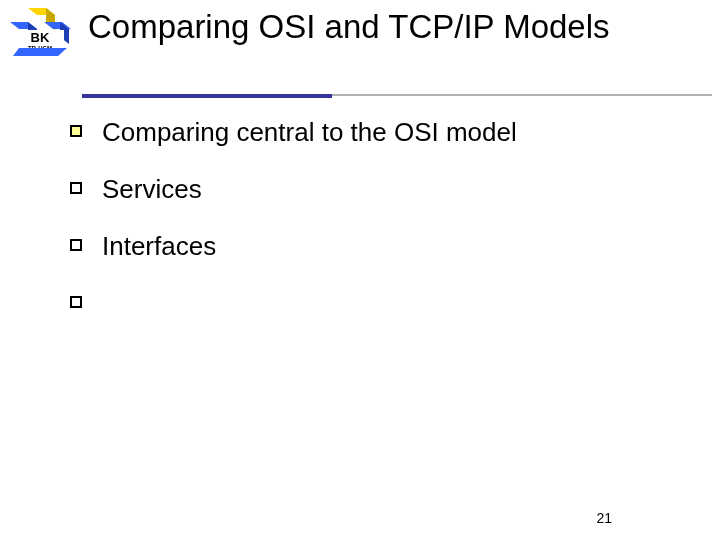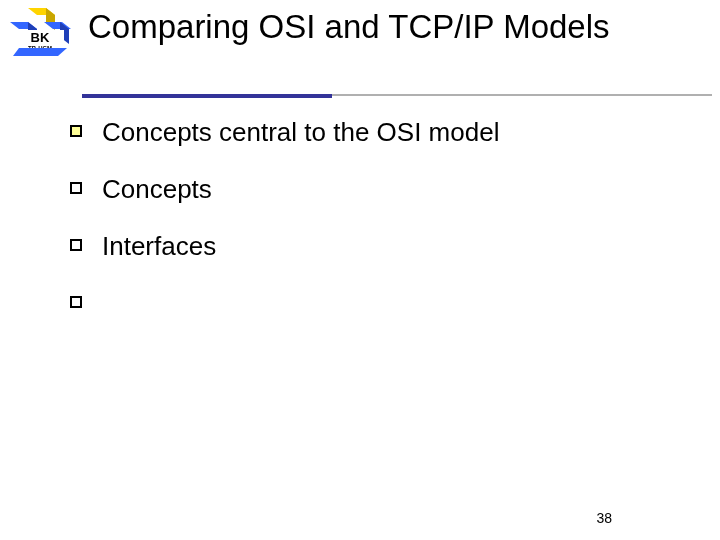--- a/index.html
+++ b/index.html
@@ -102,29 +102,29 @@
     <polygon points="6,40 54,40 45,48 0,48" fill="#3366ff" transform="translate(3,0)"></polygon>
   </svg>
 
   <div class="title">Comparing OSI and TCP/IP Models</div>
   <div class="title-underline-dark"></div>
   <div class="title-underline-light"></div>
 
   <div class="content">
     <div class="bullet-row">
       <div class="sq filled"></div>
-      <div>Concepts central to the OSI model</div>
+      <div>Comparing central to the OSI model</div>
     </div>
     <div class="bullet-row">
       <div class="sq"></div>
-      <div>Concepts</div>
+      <div>Services</div>
     </div>
     <div class="bullet-row">
       <div class="sq"></div>
       <div>Interfaces</div>
     </div>
     <div class="bullet-row">
       <div class="sq"></div>
     </div>
   </div>
 
-  <div class="pagenum">38</div>
+  <div class="pagenum">21</div>
 </div>
 
 </body></html>

